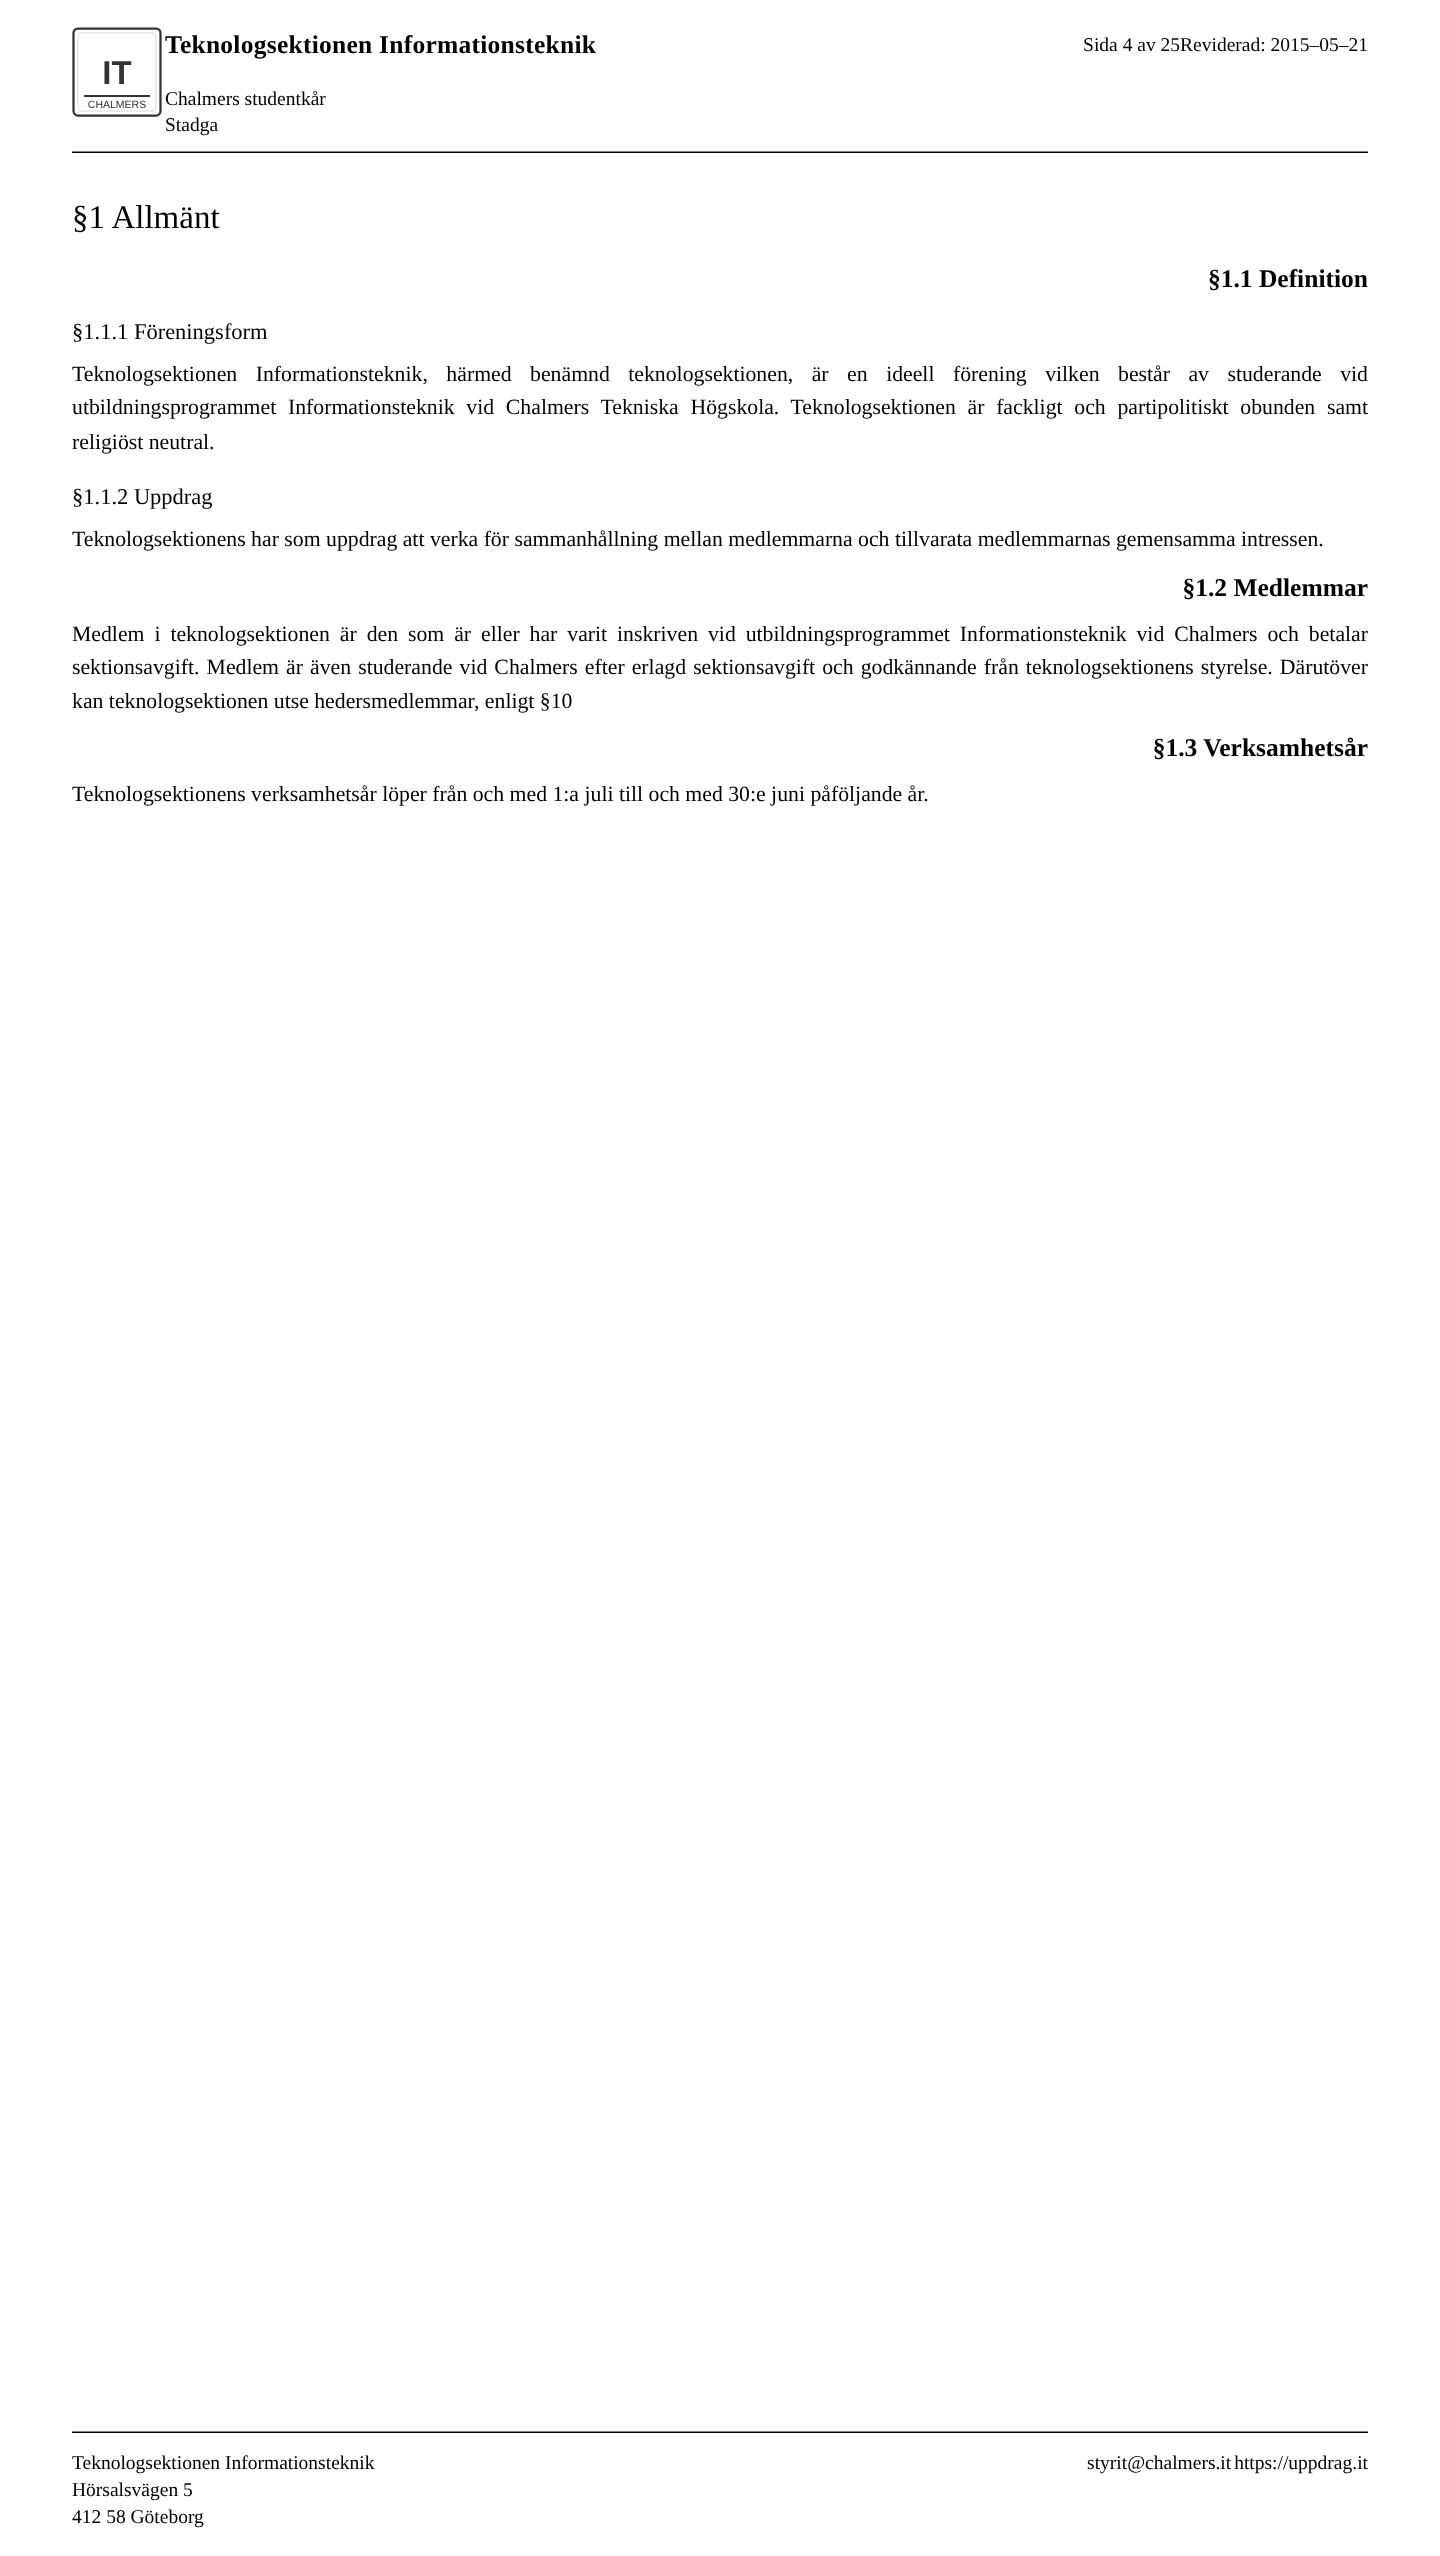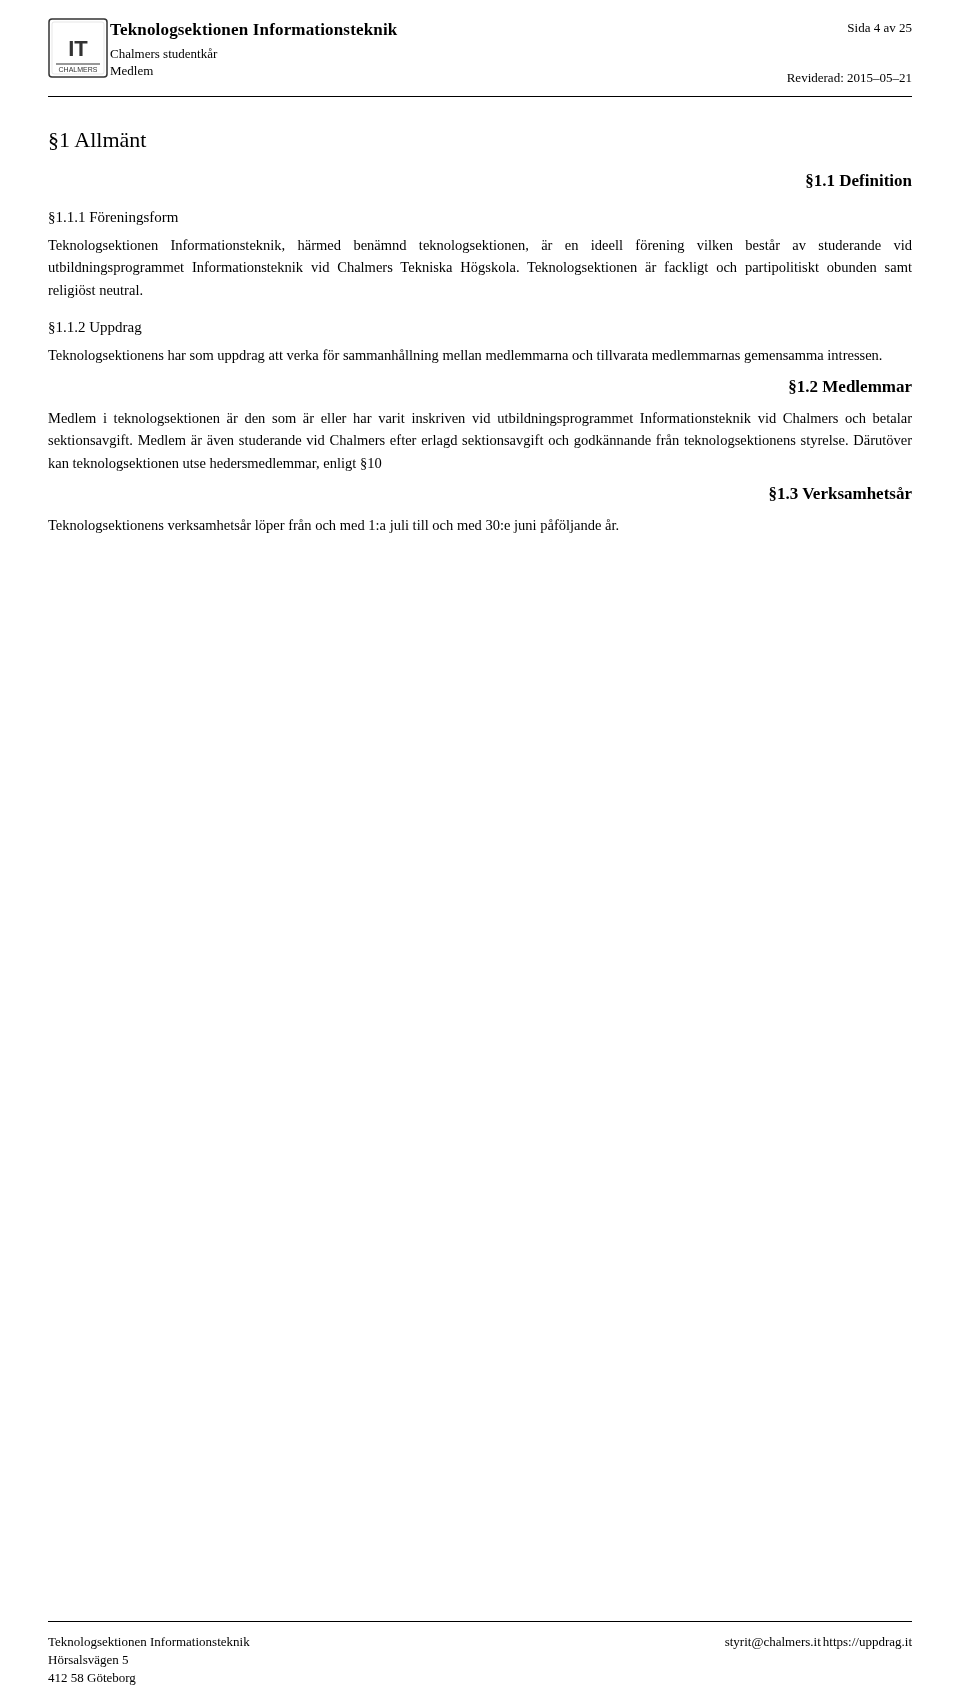--- a/index.html
+++ b/index.html
@@ -62,34 +62,33 @@
     }
 
     .header-title {
       font-size: 17px;
       font-weight: bold;
       letter-spacing: 0.01em;
     }
 
     .header-subtitle {
       font-size: 13px;
-      margin-top: 6px;
+      margin-top: 18px;
     }
 
     .header-sub2 {
       font-size: 13px;
       margin-top: 1px;
     }
 
     .header-right {
       display: flex;
-      flex-direction: column;
+      flex-direction: row;
       align-items: flex-end;
       padding-top: 2px;
-      gap: 32px;
     }
 
     .header-page {
       font-size: 13px;
     }
 
     .header-revised {
       font-size: 13px;
       margin-top: 2px;
     }
@@ -188,21 +187,21 @@
           <rect x="4" y="4" width="52" height="52" rx="2" fill="#fff" stroke="#ccc" stroke-width="0.5"></rect>
 
           <text x="30" y="38" text-anchor="middle" font-size="22" font-weight="bold" fill="#333" font-family="Arial,sans-serif">IT</text>
           <line x1="8" y1="46" x2="52" y2="46" stroke="#333" stroke-width="1.2"></line>
           <text x="30" y="54" text-anchor="middle" font-size="7" fill="#333" font-family="Arial,sans-serif">CHALMERS</text>
         </svg>
       </div>
       <div class="header-text-group">
         <span class="header-title">Teknologsektionen Informationsteknik</span>
         <span class="header-subtitle">Chalmers studentkår</span>
-        <span class="header-sub2">Medlem</span>
+        <span class="header-sub2">Stadga</span>
       </div>
     </div>
     <div class="header-right">
       <span class="header-page">Sida 4 av 25</span>
       <span class="header-revised">Reviderad: 2015–05–21</span>
     </div>
   </div>
 
   <hr class="header-divider">
 

